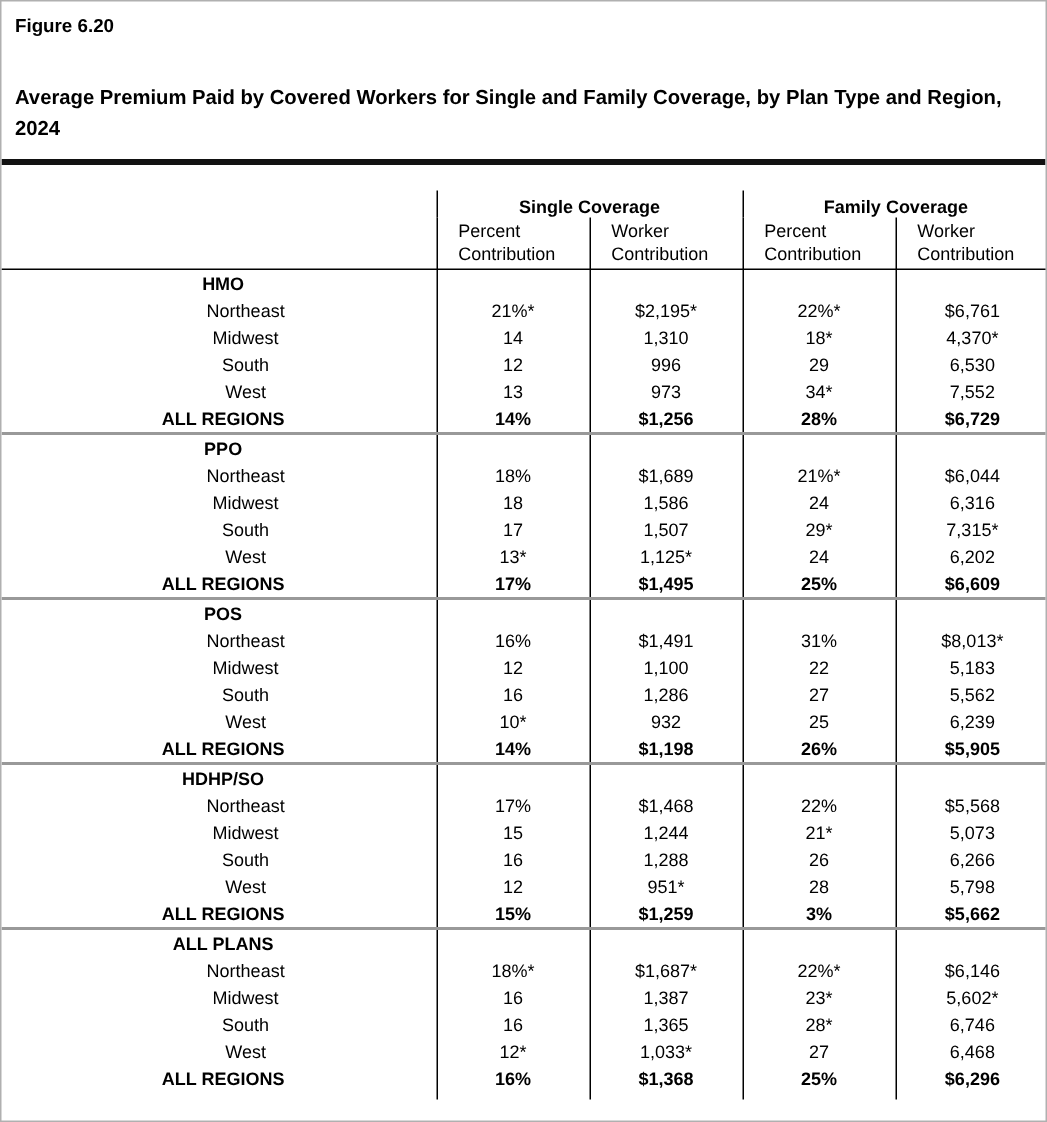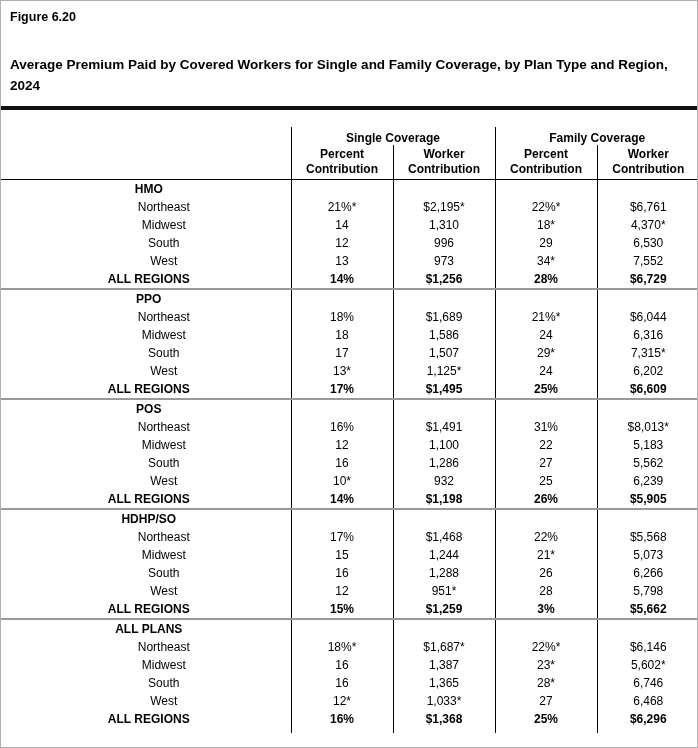--- a/index.html
+++ b/index.html
@@ -38,25 +38,25 @@
   .corner { border-right: 1px solid #000; border-bottom: 1px solid #000; }
   th.group {
     font-weight: bold;
     font-size: 12px;
     height: 18px;
     text-align: center;
     vertical-align: bottom;
   }
   th.g-single { border-right: 1px solid #000; text-align: center; }
   th.sub {
-    font-weight: bold;
+    font-weight: normal;
     font-size: 12px;
     height: 34px;
     line-height: 15px;
-    text-align: center;
+    text-align: left;
     vertical-align: middle;
     border-bottom: 1px solid #000;
     padding: 0 14px;
   }
   th.sub.c1, th.sub.c2, th.sub.c3 { border-right: 1px solid #000; }
 
   
   .premium-table tbody td { height: 18px; line-height: 18px; overflow: hidden; }
   .premium-table tbody td:not(:last-child) { border-right: 1px solid #000; }
   td.label { text-align: center; padding-left: 6px; font-weight: bold; }

